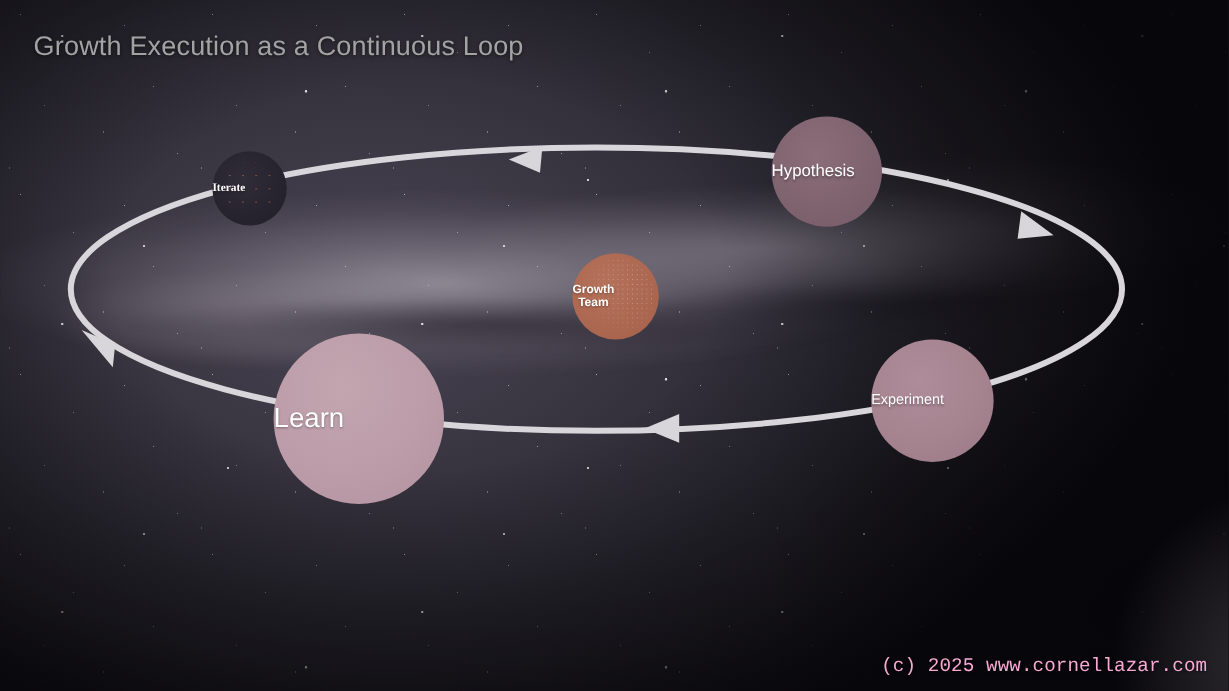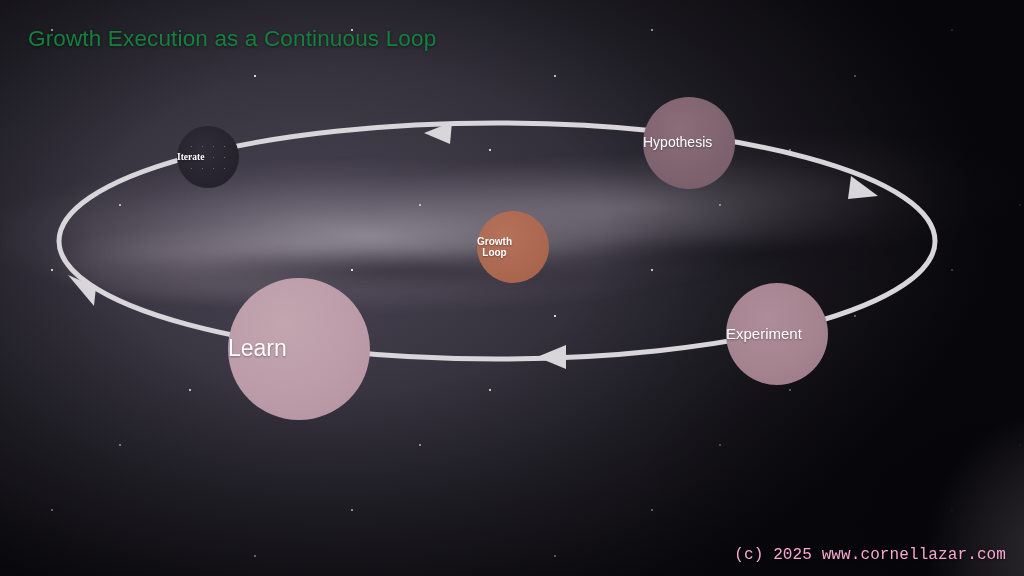--- a/index.html
+++ b/index.html
@@ -81,21 +81,21 @@
     opacity: .9;
   }
 
   
   #title {
     position: absolute;
     left: 28px;
     top: 26px;
     font-size: 22.5px;
     font-weight: 400;
-    color: #15803d;
+    color: #a3a3a3;
     letter-spacing: .15px;
     white-space: nowrap;
     text-shadow: 0 1px 3px rgba(0,0,0,.55);
   }
   #footer {
     position: absolute;
     right: 18px;
     bottom: 12px;
     font-size: 16px;
     color: #f9a8d4;
@@ -139,21 +139,21 @@
     opacity:.75;
   }
   #node-hypothesis {
     left: 643px; top: 97px; width: 92px; height: 92px;
     background: radial-gradient(circle at 40% 34%, #8a6d78 0%, #80646f 50%, #765a66 100%);
     font-size: 14px; font-weight: 400;
   }
   #node-experiment {
     left: 726px; top: 283px; width: 102px; height: 102px;
     background: radial-gradient(circle at 40% 34%, #ae8c99 0%, #a5838f 55%, #9a7885 100%);
-    font-size: 15px; font-weight: 400;
+    font-size: 12px; font-weight: 400;
   }
   #node-learn {
     left: 228px; top: 278px; width: 142px; height: 142px;
     background: radial-gradient(circle at 40% 32%, #c3a5b0 0%, #bb9ca8 55%, #b3929f 100%);
     font-size: 23px; font-weight: 400;
   }
   #node-growth-team {
     left: 477px; top: 211px; width: 72px; height: 72px;
     background: radial-gradient(circle at 38% 34%, #b5715a 0%, #ac6850 55%, #a46049 100%);
     font-size: 10px; font-weight: 700;
@@ -210,19 +210,19 @@
     <span class="node-label">Experiment</span>
   </div>
 
   <div class="node" id="node-learn">
     <span class="node-label">Learn</span>
   </div>
 
   <div class="node" id="node-growth-team">
     <span class="node-label">
       <span>Growth</span><br>
-      <span>Loop</span>
+      <span>Team</span>
     </span>
   </div>
 
   <div id="footer">(c) 2025 www.cornellazar.com</div>
 
 </div>
 
 </body></html>

